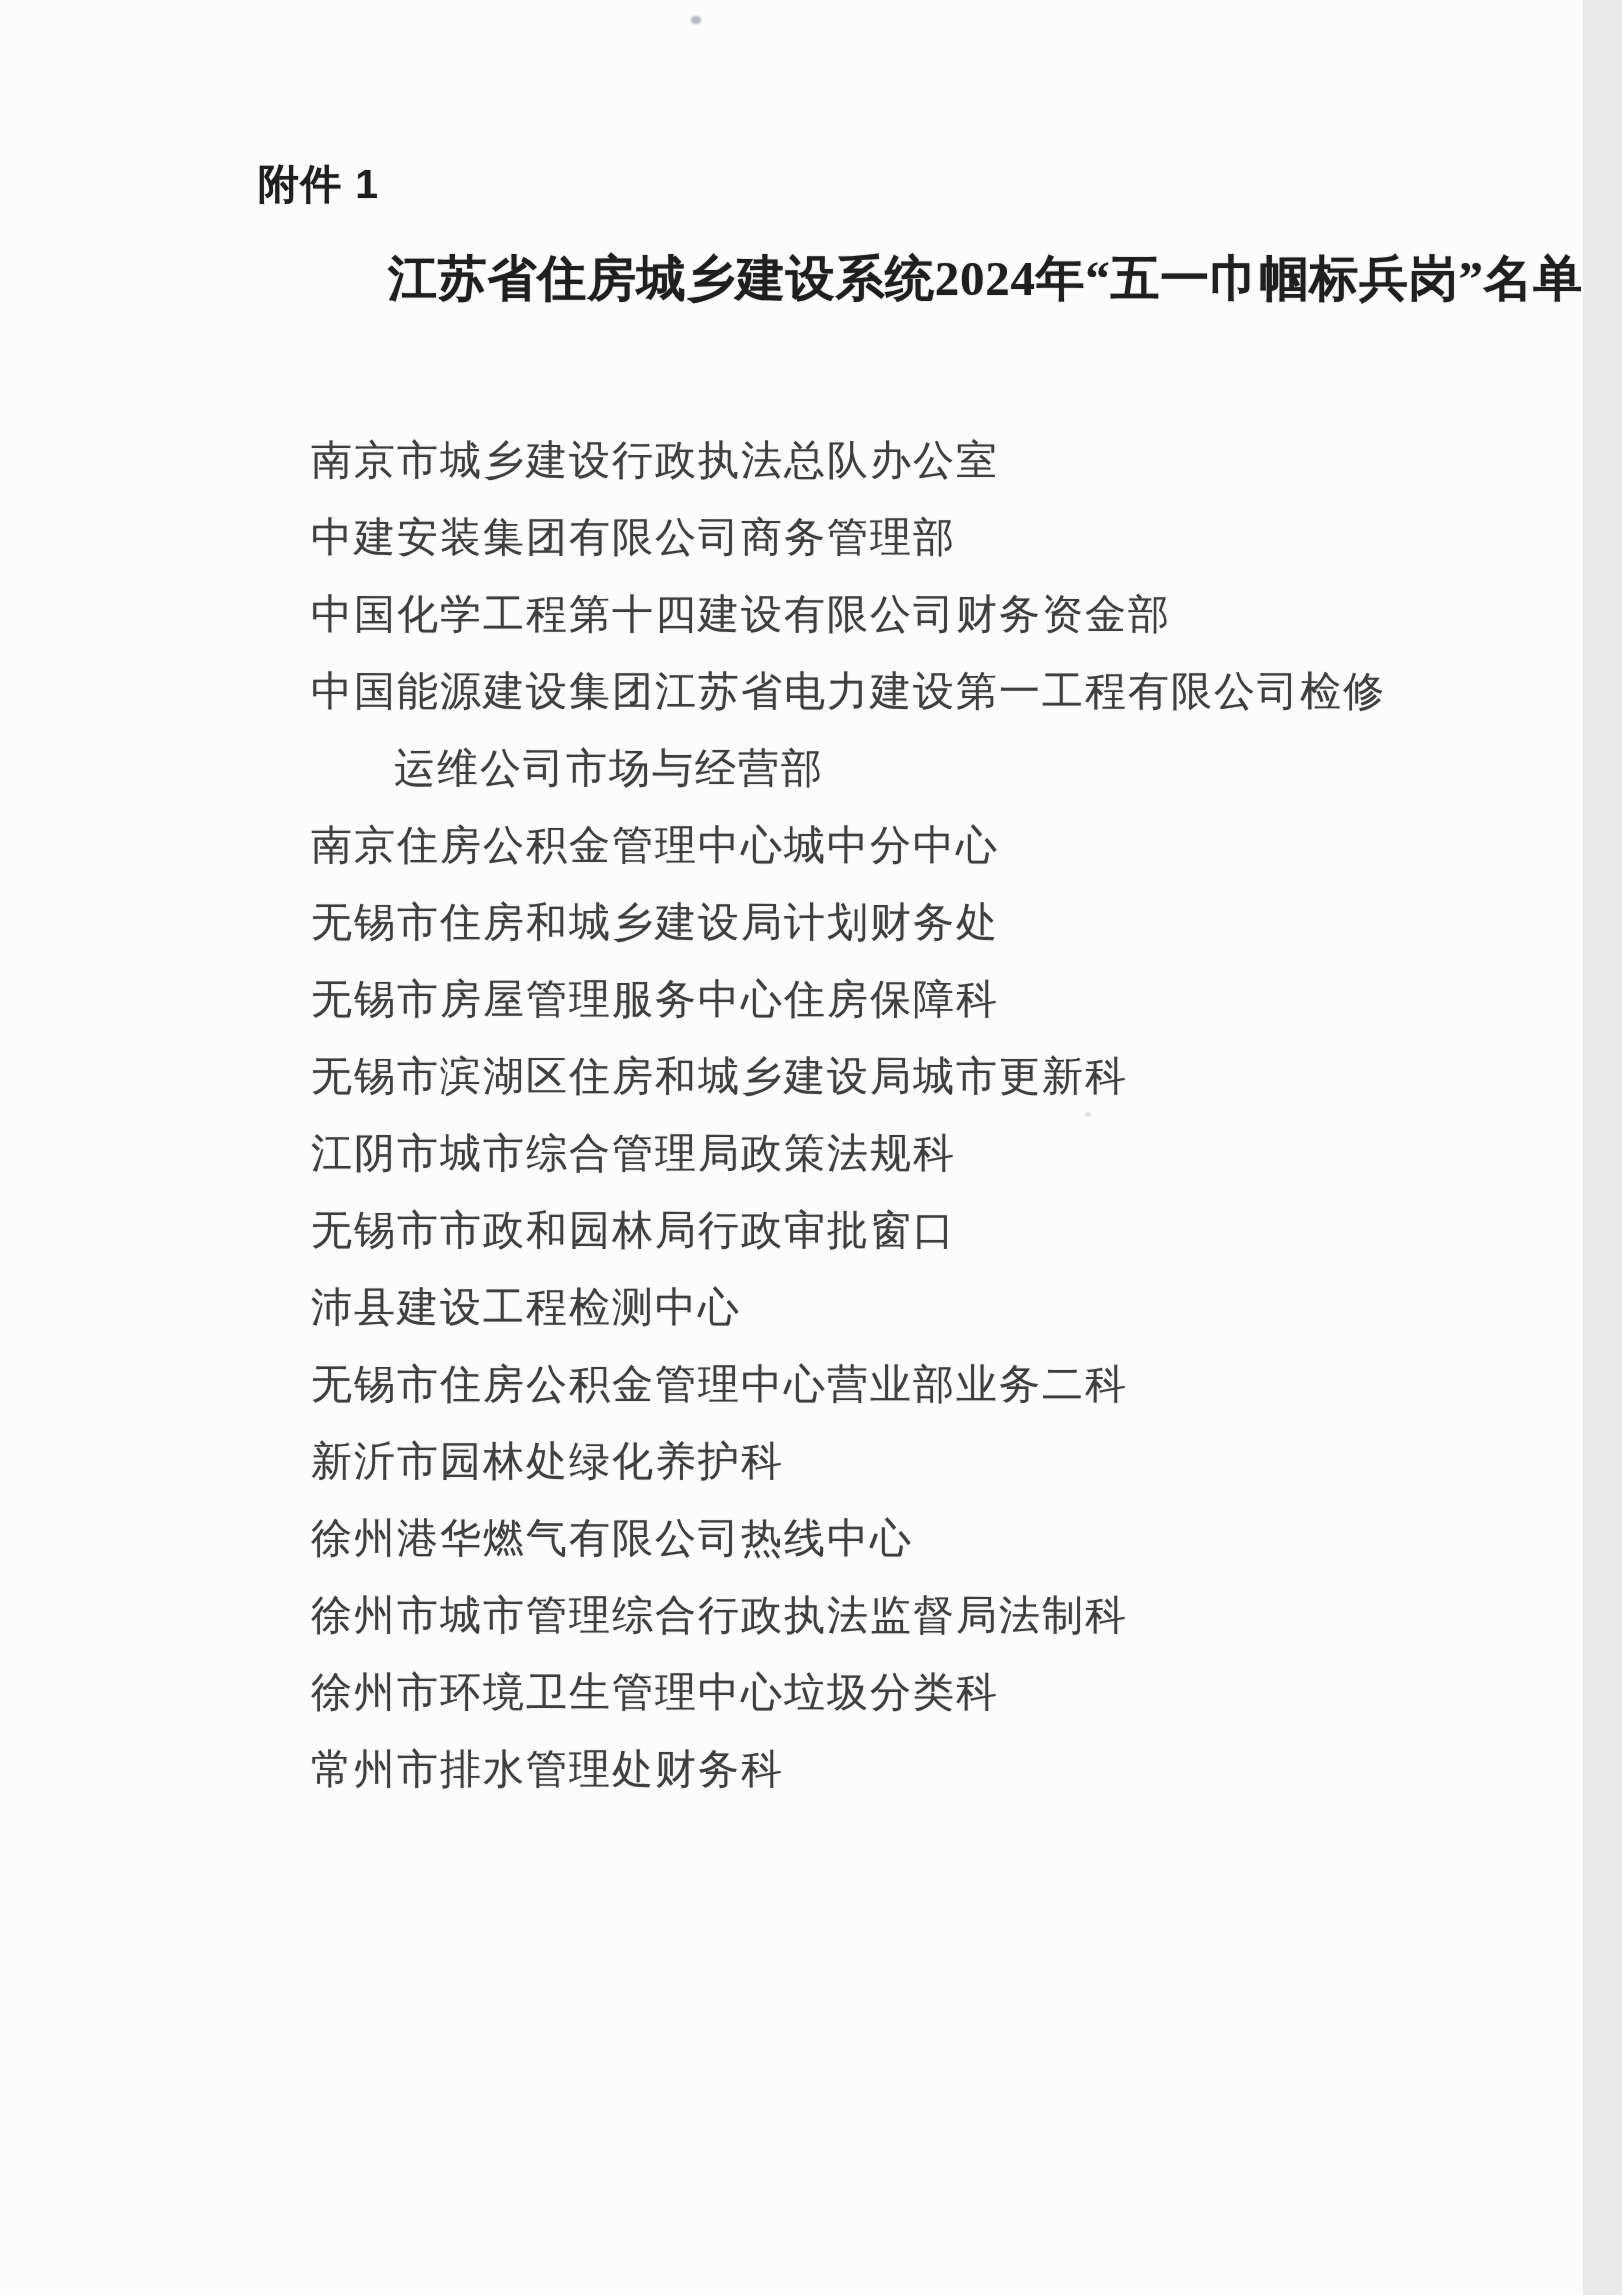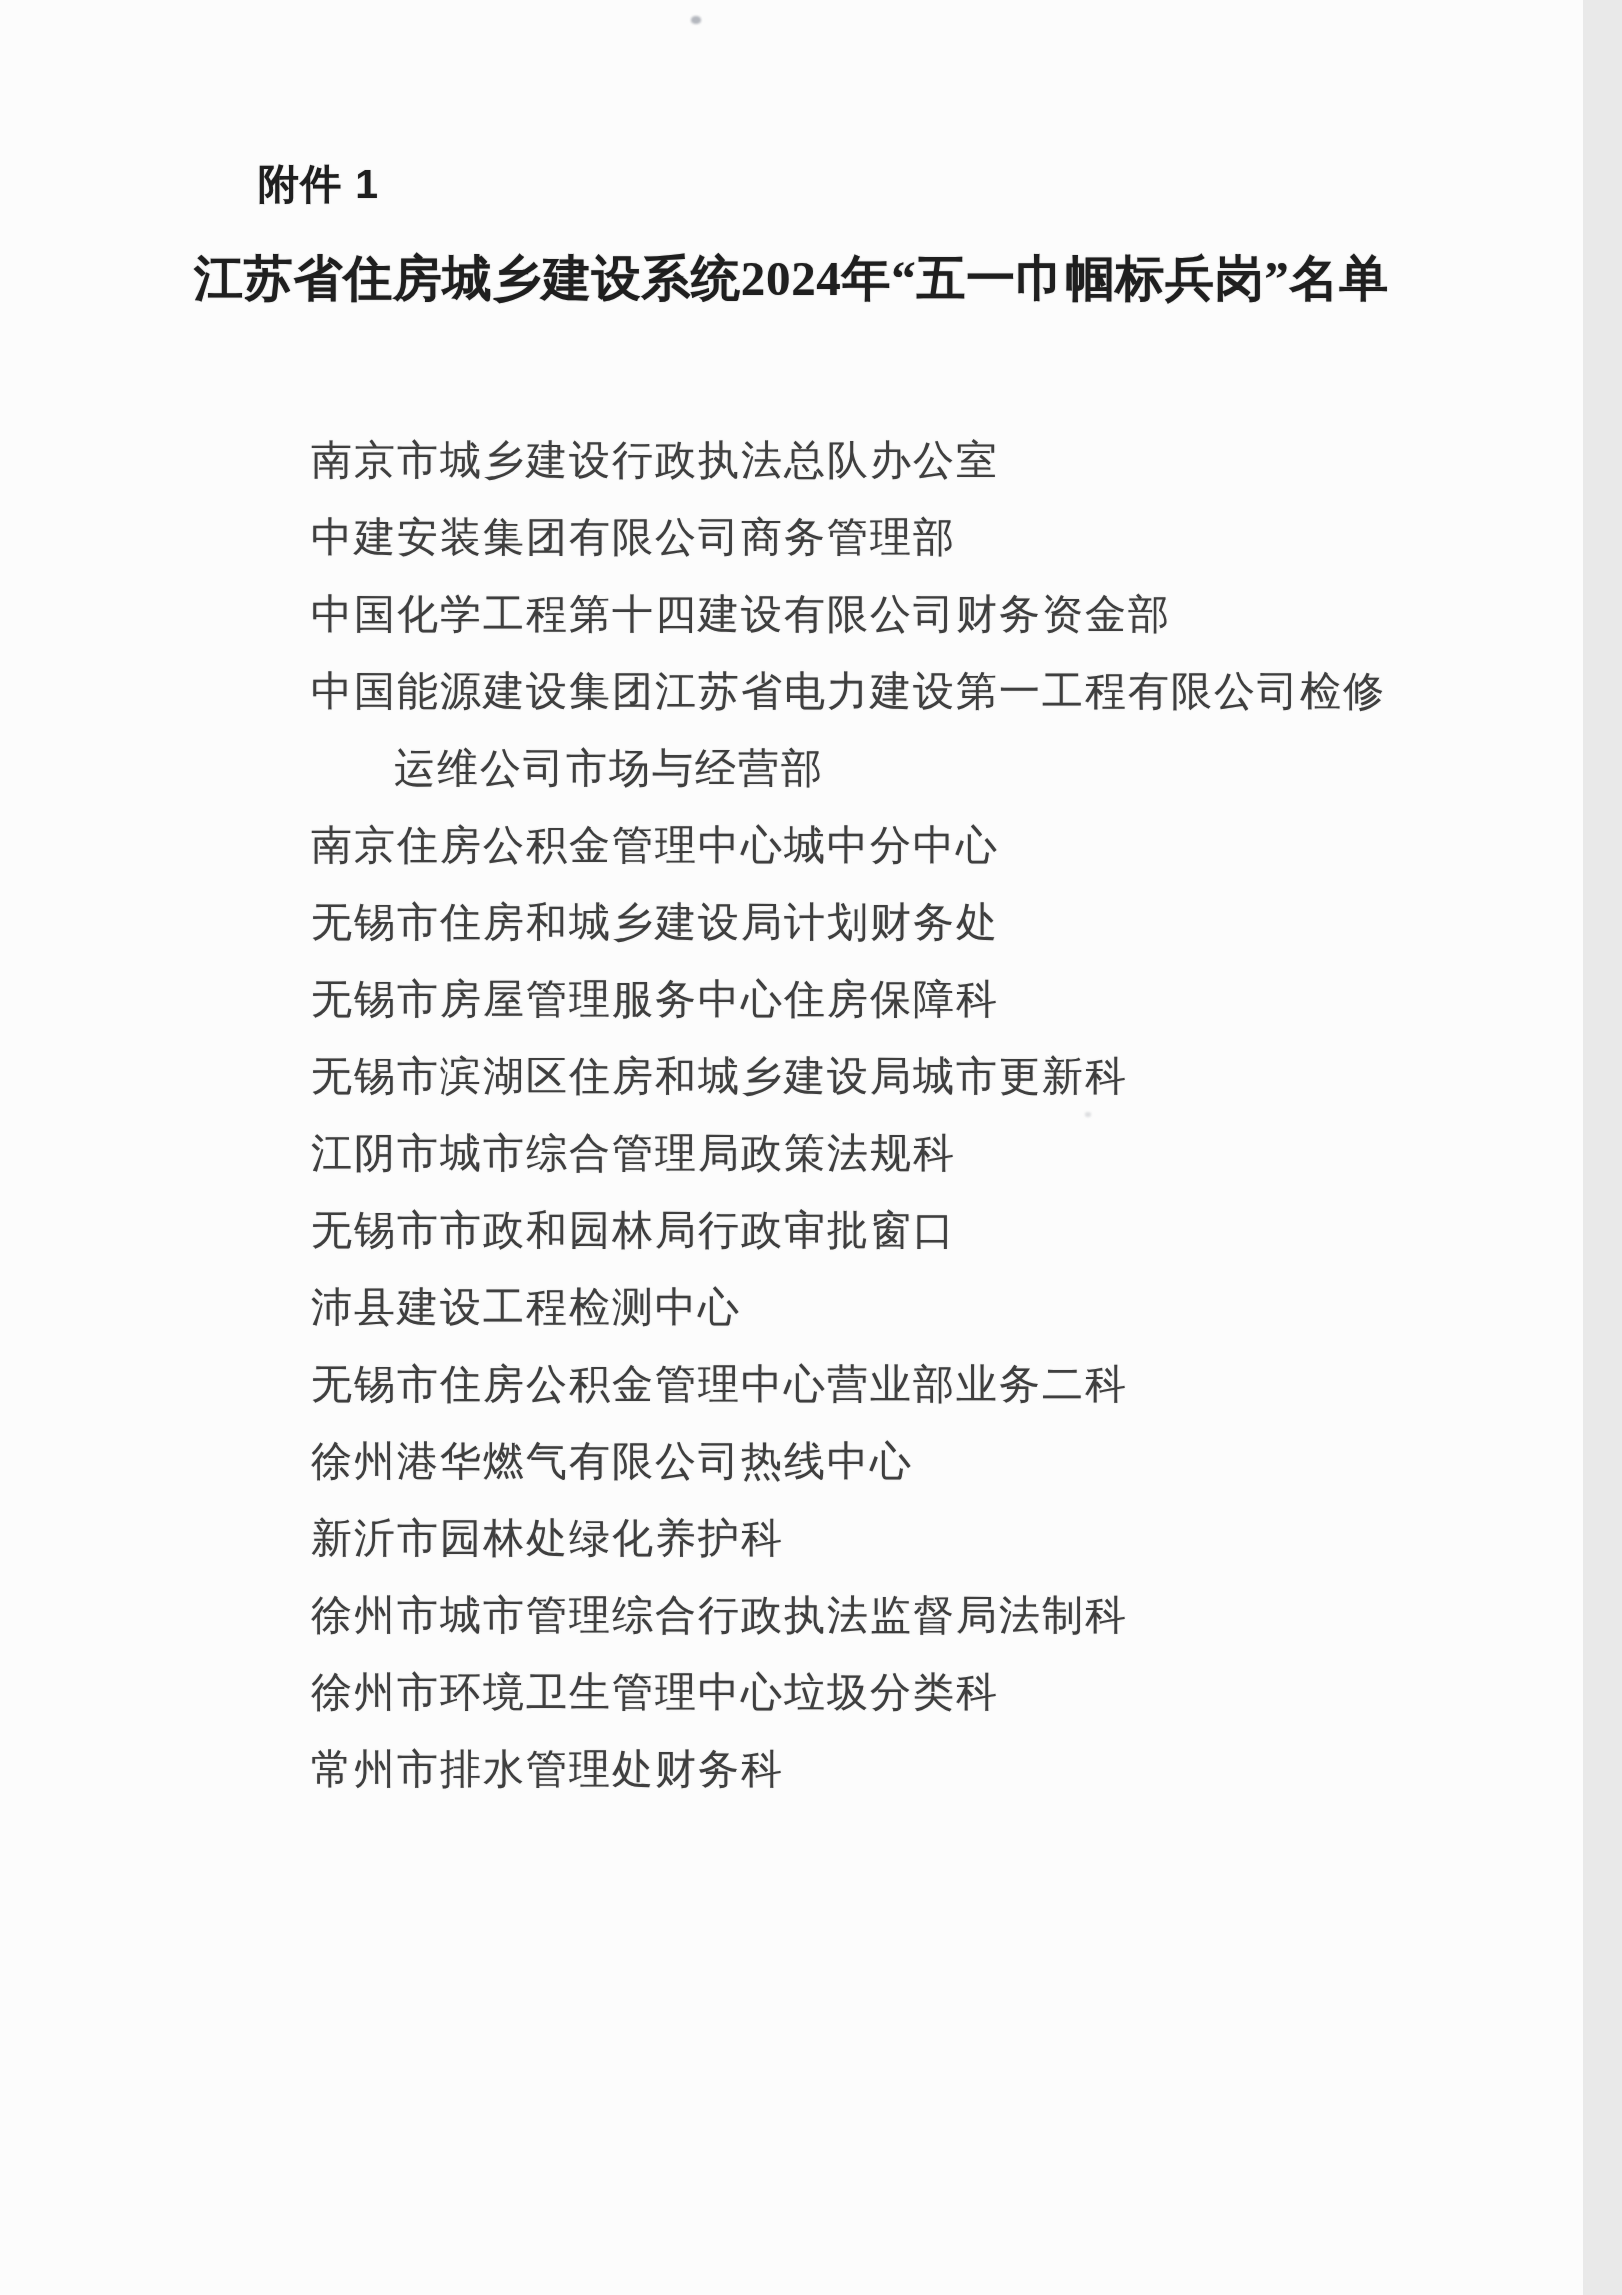--- a/index.html
+++ b/index.html
@@ -26,21 +26,21 @@
     font-family: "Liberation Sans", "DejaVu Sans", sans-serif;
     text-shadow: 0 0 1.3px rgba(40,40,40,0.40);
     white-space: nowrap;
   }
   .doc-title {
     position: absolute;
     left: 0;
     top: 246px;
     width: 100%;
     margin: 0;
-    text-align: center;
+    text-align: right;
     font-size: 49px;
     font-weight: 700;
     letter-spacing: 0.7px;
     color: var(--ink-dark, #1f1f1f);
     text-shadow: 0 0 1.3px rgba(25,25,25,0.45);
     white-space: nowrap;
   }
   .entry-list {
     position: absolute;
     left: 311px;
@@ -122,24 +122,24 @@
       <div class="entry">
         <div class="entry-line">无锡市市政和园林局行政审批窗口</div>
       </div>
       <div class="entry">
         <div class="entry-line">沛县建设工程检测中心</div>
       </div>
       <div class="entry">
         <div class="entry-line">无锡市住房公积金管理中心营业部业务二科</div>
       </div>
       <div class="entry">
-        <div class="entry-line">徐州港华燃气有限公司热线中心</div>
+        <div class="entry-line">新沂市园林处绿化养护科</div>
       </div>
       <div class="entry">
-        <div class="entry-line">新沂市园林处绿化养护科</div>
+        <div class="entry-line">徐州港华燃气有限公司热线中心</div>
       </div>
       <div class="entry">
         <div class="entry-line">徐州市城市管理综合行政执法监督局法制科</div>
       </div>
       <div class="entry">
         <div class="entry-line">徐州市环境卫生管理中心垃圾分类科</div>
       </div>
       <div class="entry">
         <div class="entry-line">常州市排水管理处财务科</div>
       </div>

